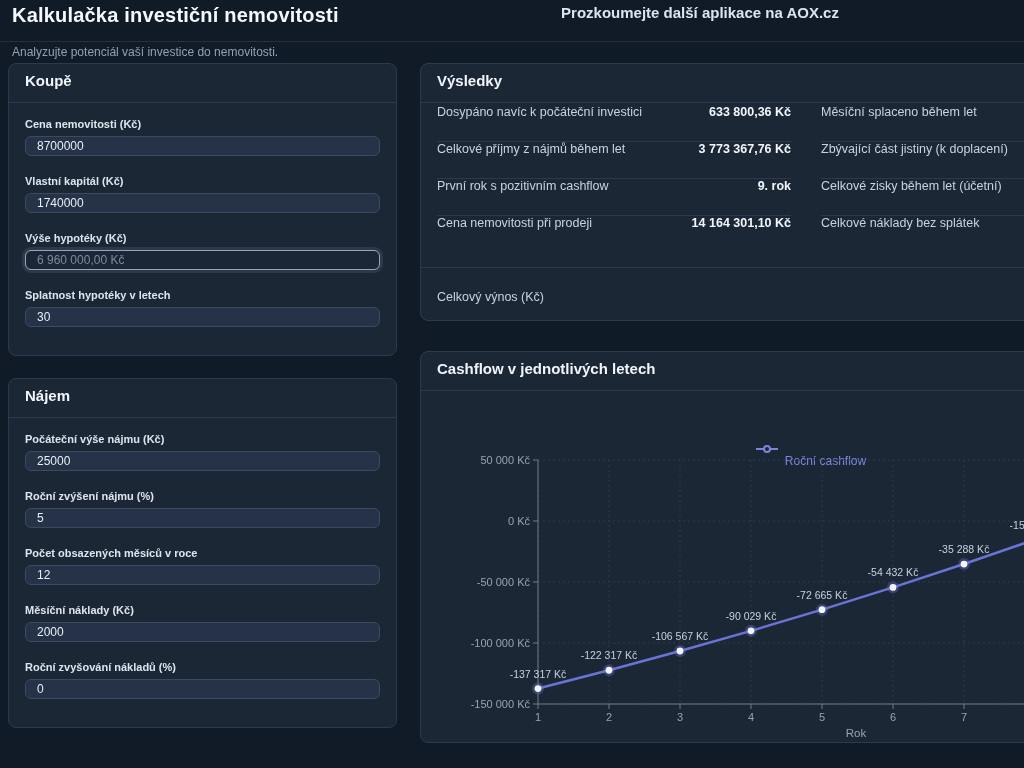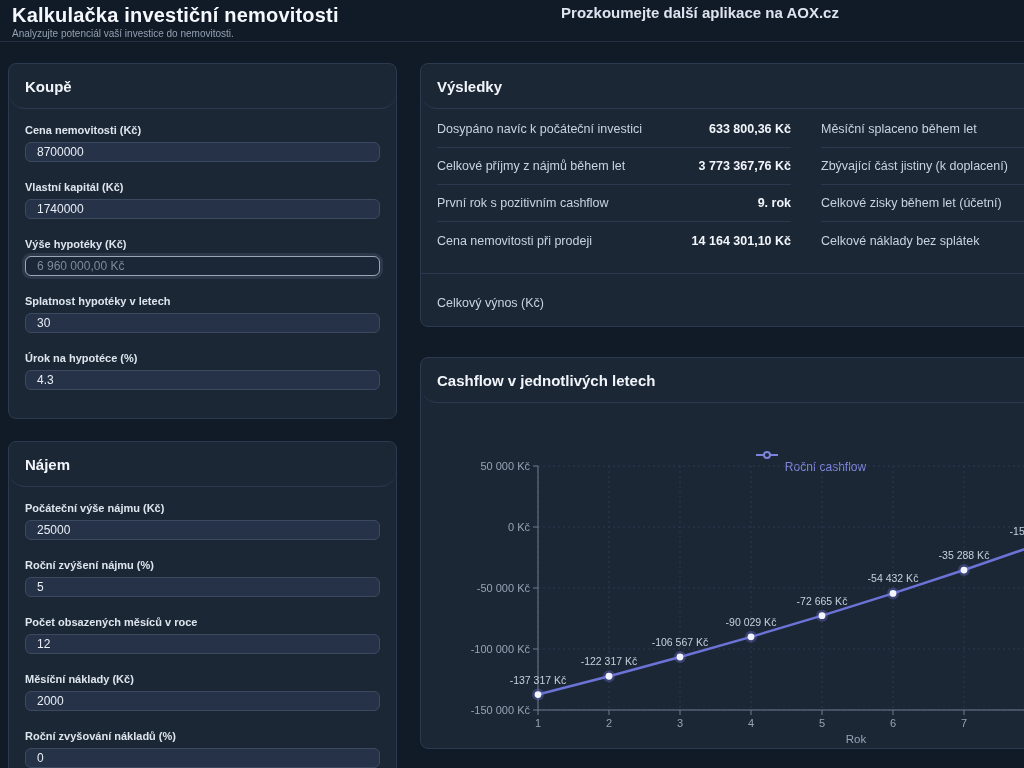--- a/index.html
+++ b/index.html
@@ -10,37 +10,37 @@
     color:#e8eef5;
   }
   
   .app-header {
     position:relative;
     padding:4px 12px 10px 12px;
     border-bottom:1px solid #243145;
     height:42px;
   }
   .app-title { font-size:20px; font-weight:bold; color:#f5f8fc; letter-spacing:.2px; }
-  .app-subtitle { font-size:10px; color:#93a0b2; margin-top:1px; }
+  .app-subtitle { font-size:12px; color:#93a0b2; margin-top:18px; }
   .promo {
     position:absolute; left:700px; top:4px; transform:translateX(-50%);
     font-size:15px; font-weight:bold; color:#dde4ed; white-space:nowrap;
     text-decoration:none; cursor:pointer;
   }
   
   .main { display:flex; gap:23px; padding:21px 0 0 8px; align-items:flex-start; }
   .col-left { width:389px; flex:0 0 389px; display:flex; flex-direction:column; gap:22px; }
   .col-right { width:780px; flex:0 0 780px; display:flex; flex-direction:column; gap:30px; }
   
   .card {
     background:#1c2736;
     border:1px solid #2c3a4f;
     border-radius:8px;
   }
-  .card-header { padding:14px 16px 13px 16px; border-bottom:1px solid #2b3850;border-radius:16px; }
+  .card-header { padding:8px 16px 13px 16px; border-bottom:1px solid #2b3850; }
   .card-header h2 { font-size:15px; font-weight:bold; color:#f1f5fa; }
   .card-body { padding:14px 16px 10px 16px; }
   
   .field { margin-bottom:18px; }
   .field label {
     display:block; font-size:11px; font-weight:bold; color:#dde5ee;
     line-height:15px; margin-bottom:4px;
   }
   .field input {
     width:100%; height:20px; border-radius:6px;
@@ -54,21 +54,21 @@
     border:1.5px solid #9aa6b5;
     box-shadow:0 0 0 3px rgba(130,145,165,0.18);
     color:#7f8a99;
   }
   
   .results-grid {
     display:flex; gap:30px; padding:2px 24px 0 16px;
   }
   .results-col { flex:1; }
   .result-row {
-    display:flex; justify-content:space-between; align-items:center;
+    display:flex; justify-content:space-between; align-items:flex-start;
     height:37px; border-bottom:1px solid #2b3850;
   }
   .result-row.no-border { border-bottom:none; }
   .result-label { font-size:12.5px; color:#c9d3e0; }
   .result-value { font-size:12.5px; font-weight:bold; color:#f2f6fb; white-space:nowrap; }
   .results-footer-divider { border-top:1px solid #2b3850; margin:14px 0 0 0; }
   .results-footer { padding:19px 16px 15px 16px; }
   
   .chart-card { position:relative; height:392px; overflow:hidden; }
   .chart-legend {
@@ -114,24 +114,20 @@
           <label>Vlastní kapitál (Kč)</label>
           <input value="1740000" style="">
         </div>
         <div class="field readonly">
           <label>Výše hypotéky (Kč)</label>
           <input value="6 960 000,00 Kč" style="">
         </div>
         <div class="field">
           <label>Splatnost hypotéky v letech</label>
           <input value="30" style="">
-        </div>
-        <div class="field">
-          <label>Úrok na hypotéce (%)</label>
-          <input value="4.3" style="">
         </div>
       </div>
     </section>
 
     <section class="card">
       <div class="card-header">
         <h2>Nájem</h2>
       </div>
       <div class="card-body">
         <div class="field">

